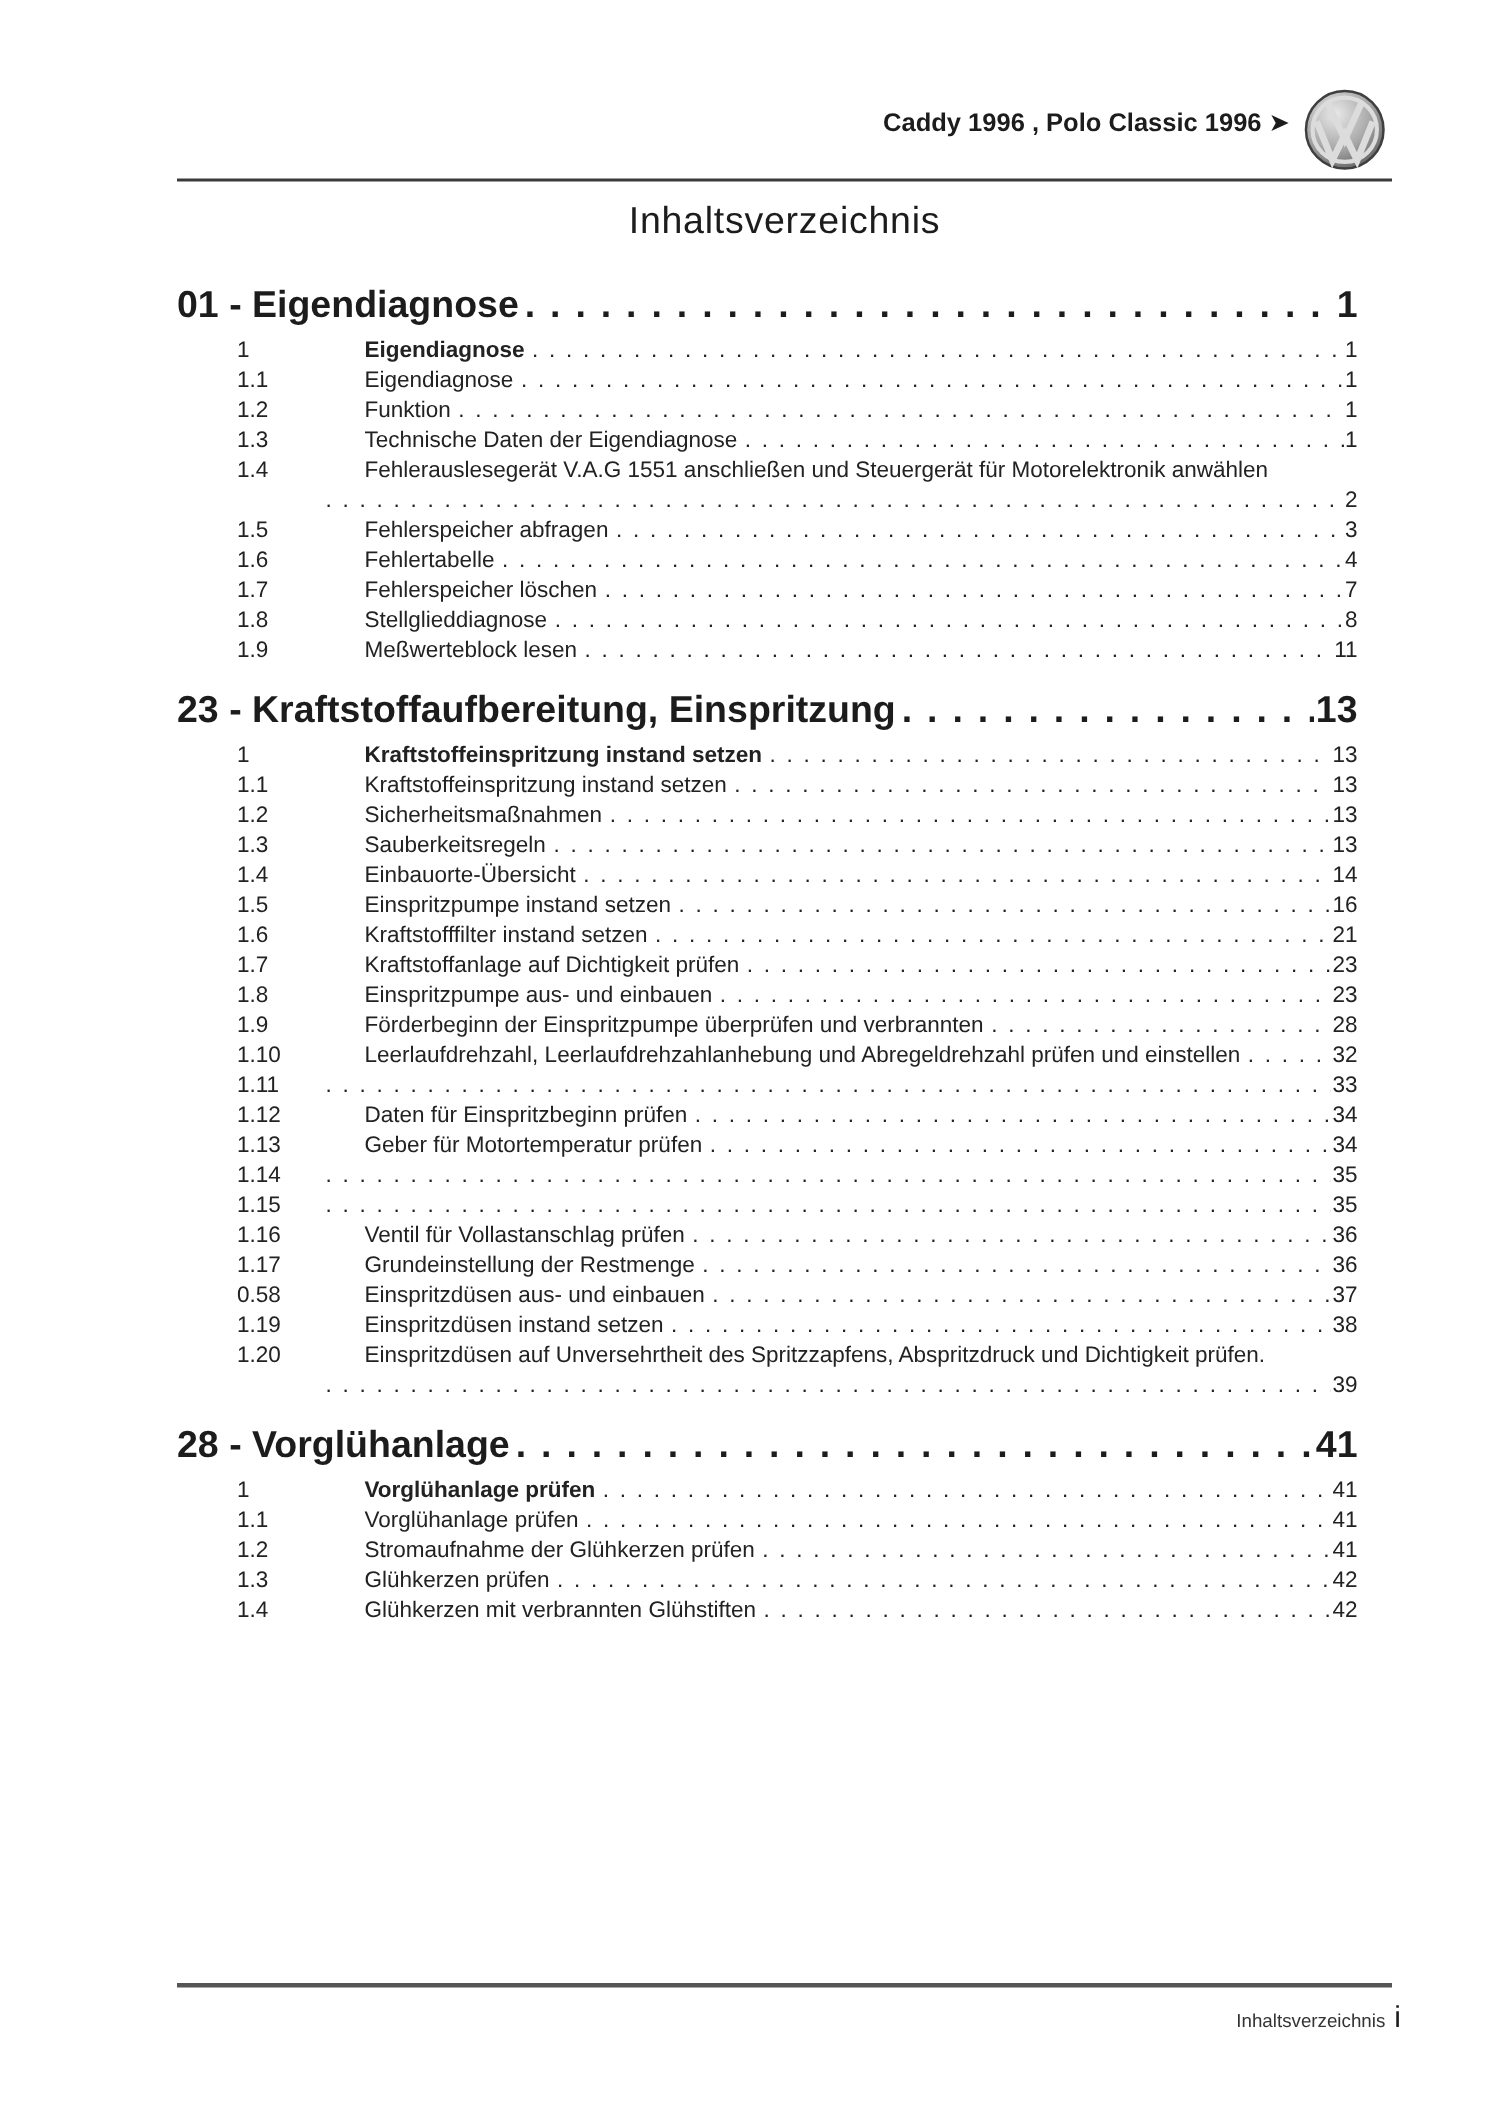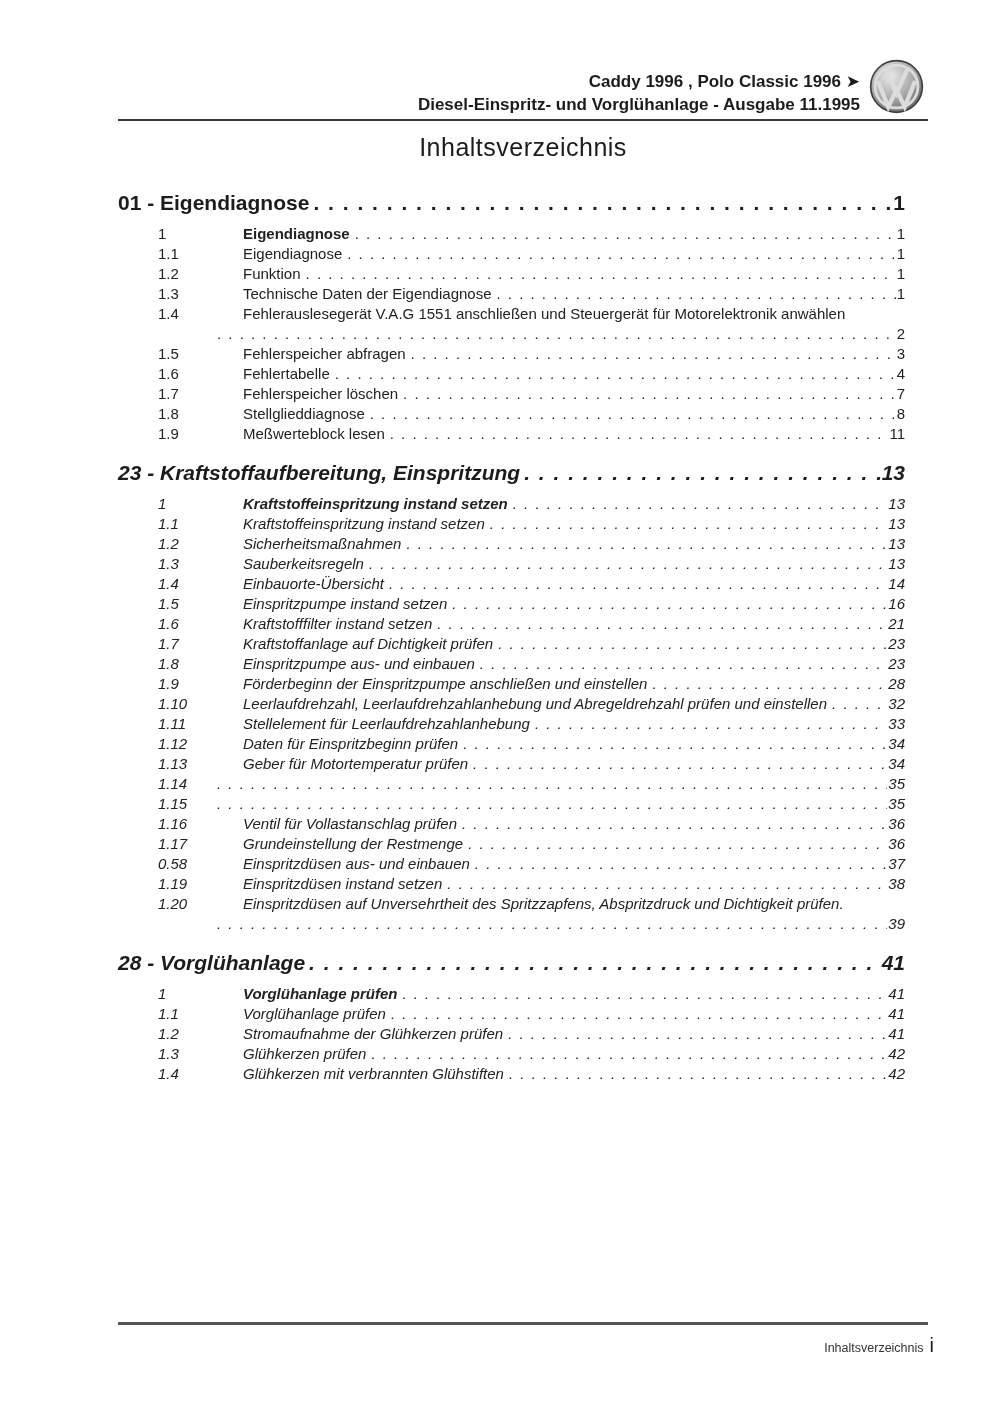--- a/index.html
+++ b/index.html
@@ -19,23 +19,23 @@
   .rule-top { top:119px; height:2px; }
   .rule-bottom { top:1322px; height:3px; background:#555555; }
   
   .doc-title {
     position:absolute; top:133px; left:118px; width:810px; text-align:center;
     font-size:25px; color:#1c1c1c; letter-spacing:0.5px;
   }
   
   .toc { position:absolute; top:190px; left:118px; width:787px; }
   .toc-section { margin:0; }
-  .toc-section + .toc-section { margin-top:16px;font-style:italic; }
+  .toc-section + .toc-section { margin-top:16px; }
   .sec-row {
-    display:flex; align-items:baseline; font-size:21px; font-weight:bold;
+    display:flex; align-items:baseline; font-size:25px; font-weight:bold;
     line-height:26px; color:#1c1c1c; margin-bottom:8px;
   }
   .entry-row { display:flex; align-items:baseline; font-size:15px; line-height:20px; margin-left:40px; }
   .num { flex:0 0 57px; }
   .etitle { flex:0 0 auto; white-space:nowrap; padding-right:3px;margin-left:28px; }
   .etitle.bold { font-weight:bold; }
   .grow { flex:1 1 auto; }
   .indent { flex:0 0 57px; }
   .dots {
     flex:1 1 0; min-width:0; overflow:hidden; white-space:nowrap;
@@ -48,21 +48,20 @@
   .footer-label { font-size:12.5px; color:#333333; }
   .folio { font-size:20px; color:#1c1c1c; margin-left:6px; }
 </style>
 </head>
 <body>
 
 <div class="page">
 
   <div class="header-text">
     <div>Caddy 1996 , Polo Classic 1996 ➤</div>
-    <div>Diesel-Einspritz- und Vorglühanlage - Ausgabe 11.1995</div>
   </div>
 
   <div class="logo">
     <svg viewBox="0 0 100 100" xmlns="http://www.w3.org/2000/svg">
       <defs>
         <radialGradient id="vwg" cx="38%" cy="30%" r="80%">
           <stop offset="0%" stop-color="#e9e9e9"></stop>
           <stop offset="55%" stop-color="#a9a9a9"></stop>
           <stop offset="100%" stop-color="#5a5a5a"></stop>
         </radialGradient>
@@ -204,33 +203,32 @@
           <span class="pageno">23</span>
         </div>
         <div class="entry-row">
           <span class="num">1.8</span>
           <span class="etitle">Einspritzpumpe aus- und einbauen</span>
           <span class="dots">. . . . . . . . . . . . . . . . . . . . . . . . . . . . . . . . . . . . . . . . . . . . . . . . . . . . . . . . . . . . . . . . . . . . . . . . . . . . . . . . . . . . . . . . . . . . . . . . . . . . . . . . . . . . . . . . . . . . . . . . . . . . . . . . . . . . . . . . . . . . . . . . . . . . . . . . . . . . . . . . </span>
           <span class="pageno">23</span>
         </div>
         <div class="entry-row">
           <span class="num">1.9</span>
-          <span class="etitle">Förderbeginn der Einspritzpumpe anschließen und einstellen</span>
+          <span class="etitle">Förderbeginn der Einspritzpumpe überprüfen und verbrannten</span>
           <span class="dots">. . . . . . . . . . . . . . . . . . . . . . . . . . . . . . . . . . . . . . . . . . . . . . . . . . . . . . . . . . . . . . . . . . . . . . . . . . . . . . . . . . . . . . . . . . . . . . . . . . . . . . . . . . . . . . . . . . . . . . . . . . . . . . . . . . . . . . . . . . . . . . . . . . . . . . . . . . . . . . . . </span>
           <span class="pageno">28</span>
         </div>
         <div class="entry-row">
           <span class="num">1.10</span>
           <span class="etitle">Leerlaufdrehzahl, Leerlaufdrehzahlanhebung und Abregeldrehzahl prüfen und einstellen</span>
           <span class="dots">. . . . . . . . . . . . . . . . . . . . . . . . . . . . . . . . . . . . . . . . . . . . . . . . . . . . . . . . . . . . . . . . . . . . . . . . . . . . . . . . . . . . . . . . . . . . . . . . . . . . . . . . . . . . . . . . . . . . . . . . . . . . . . . . . . . . . . . . . . . . . . . . . . . . . . . . . . . . . . . . </span>
           <span class="pageno">32</span>
         </div>
         <div class="entry-row">
           <span class="num">1.11</span>
-          <span class="etitle">Stellelement für Leerlaufdrehzahlanhebung</span>
           <span class="dots">. . . . . . . . . . . . . . . . . . . . . . . . . . . . . . . . . . . . . . . . . . . . . . . . . . . . . . . . . . . . . . . . . . . . . . . . . . . . . . . . . . . . . . . . . . . . . . . . . . . . . . . . . . . . . . . . . . . . . . . . . . . . . . . . . . . . . . . . . . . . . . . . . . . . . . . . . . . . . . . . </span>
           <span class="pageno">33</span>
         </div>
         <div class="entry-row">
           <span class="num">1.12</span>
           <span class="etitle">Daten für Einspritzbeginn prüfen</span>
           <span class="dots">. . . . . . . . . . . . . . . . . . . . . . . . . . . . . . . . . . . . . . . . . . . . . . . . . . . . . . . . . . . . . . . . . . . . . . . . . . . . . . . . . . . . . . . . . . . . . . . . . . . . . . . . . . . . . . . . . . . . . . . . . . . . . . . . . . . . . . . . . . . . . . . . . . . . . . . . . . . . . . . . </span>
           <span class="pageno">34</span>
         </div>
         <div class="entry-row">

